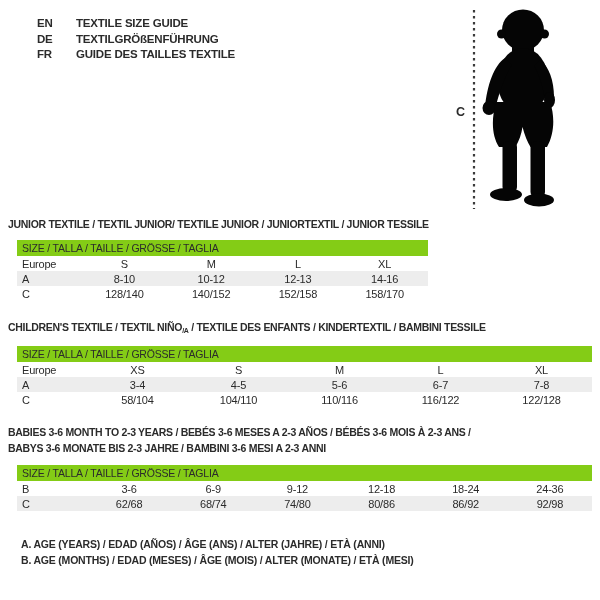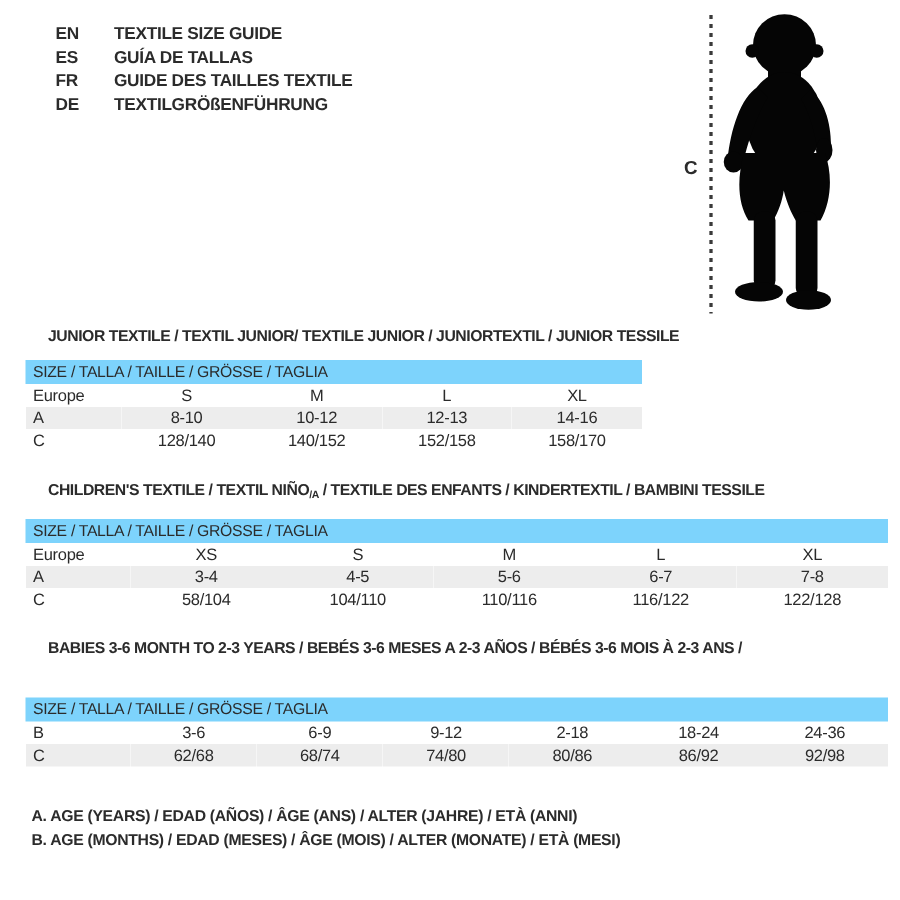--- a/index.html
+++ b/index.html
@@ -15,33 +15,33 @@
   .lang-block{position:absolute;left:21px;top:16px;}
   .lang-row{display:grid;grid-template-columns:39px auto;line-height:15.5px;}
   .lang-code,.lang-label{font-size:11.5px;font-weight:700;letter-spacing:-0.2px;white-space:nowrap;padding-left:16px;}
 
   
   .measure-line{position:absolute;left:472px;top:8px;}
   .measure-label{position:absolute;left:456px;top:105px;font-size:12.5px;font-weight:700;}
   .baby{position:absolute;left:479px;top:8px;}
 
   
-  .sec-title{position:absolute;left:32px;font-size:10.5px;font-weight:700;letter-spacing:-0.3px;white-space:nowrap;line-height:16px;}
+  .sec-title{position:absolute;left:8px;font-size:10.5px;font-weight:700;letter-spacing:-0.3px;white-space:nowrap;line-height:16px;}
   .sec-title .subscript{font-size:7px;vertical-align:-2px;}
   #title-junior{top:216px;}
   #title-children{top:319px;}
   #title-babies{top:424px;}
 
   
   .tblock{position:absolute;left:17px;}
   #tblock-junior{top:240px;width:411px;}
   #tblock-children{top:346px;width:575px;}
   #tblock-babies{top:465px;width:575px;}
   .size-bar{
-    height:16px;line-height:16px;background:#7dd3fc;
+    height:16px;line-height:16px;background:#84cc16;
     font-size:10.5px;letter-spacing:-0.2px;padding-left:5px;
     white-space:nowrap;overflow:hidden;
   }
   table.size-table{border-collapse:collapse;table-layout:fixed;width:100%;}
   table.size-table td{
     font-size:11px;height:15px;padding:0;text-align:center;
     white-space:nowrap;overflow:hidden;letter-spacing:-0.2px;
   }
   table.size-table td.label{text-align:left;padding-left:5px;}
   table.size-table tr:nth-child(even){background:#ededed;}
@@ -56,30 +56,26 @@
 <body>
 
 <div class="page">
 
   <div class="lang-block">
     <div class="lang-row">
       <span class="lang-code">EN</span>
       <span class="lang-label">TEXTILE SIZE GUIDE</span>
     </div>
     <div class="lang-row">
-      <span class="lang-code">ES</span>
-      <span class="lang-label">GUÍA DE TALLAS</span>
+      <span class="lang-code">DE</span>
+      <span class="lang-label">TEXTILGRÖßENFÜHRUNG</span>
     </div>
     <div class="lang-row">
       <span class="lang-code">FR</span>
       <span class="lang-label">GUIDE DES TAILLES TEXTILE</span>
-    </div>
-    <div class="lang-row">
-      <span class="lang-code">DE</span>
-      <span class="lang-label">TEXTILGRÖßENFÜHRUNG</span>
     </div>
   </div>
 
   <svg class="measure-line" width="4" height="203" viewBox="0 0 4 203">
     <line x1="2" y1="2" x2="2" y2="201" stroke="#3a3a3a" stroke-width="2.2" stroke-dasharray="2.6,3.4"></line>
   </svg>
   <div class="measure-label">C</div>
 
   <svg class="baby" width="88" height="199" viewBox="0 0 88 199">
     <g fill="#050505">
@@ -180,40 +176,41 @@
         <td>110/116</td>
         <td>116/122</td>
         <td>122/128</td>
       </tr>
     </tbody>
       </table>
   </div>
 
   <div class="sec-title" id="title-babies">
     <div>BABIES 3-6 MONTH TO 2-3 YEARS / BEBÉS 3-6 MESES A 2-3 AÑOS / BÉBÉS 3-6 MOIS À 2-3 ANS /</div>
+    <div>BABYS 3-6 MONATE BIS 2-3 JAHRE / BAMBINI 3-6 MESI A 2-3 ANNI</div>
   </div>
   <div class="tblock" id="tblock-babies">
     <div class="size-bar">SIZE / TALLA / TAILLE / GRÖSSE / TAGLIA</div>
     <table class="size-table">
       <colgroup>
           <col class="c-label">
           <col>
           <col>
           <col>
           <col>
           <col>
           <col>
         </colgroup>
       <tbody>
           <tr>
         <td class="label">B</td>
         <td>3-6</td>
         <td>6-9</td>
         <td>9-12</td>
-        <td>2-18</td>
+        <td>12-18</td>
         <td>18-24</td>
         <td>24-36</td>
       </tr>
       <tr>
         <td class="label">C</td>
         <td>62/68</td>
         <td>68/74</td>
         <td>74/80</td>
         <td>80/86</td>
         <td>86/92</td>

